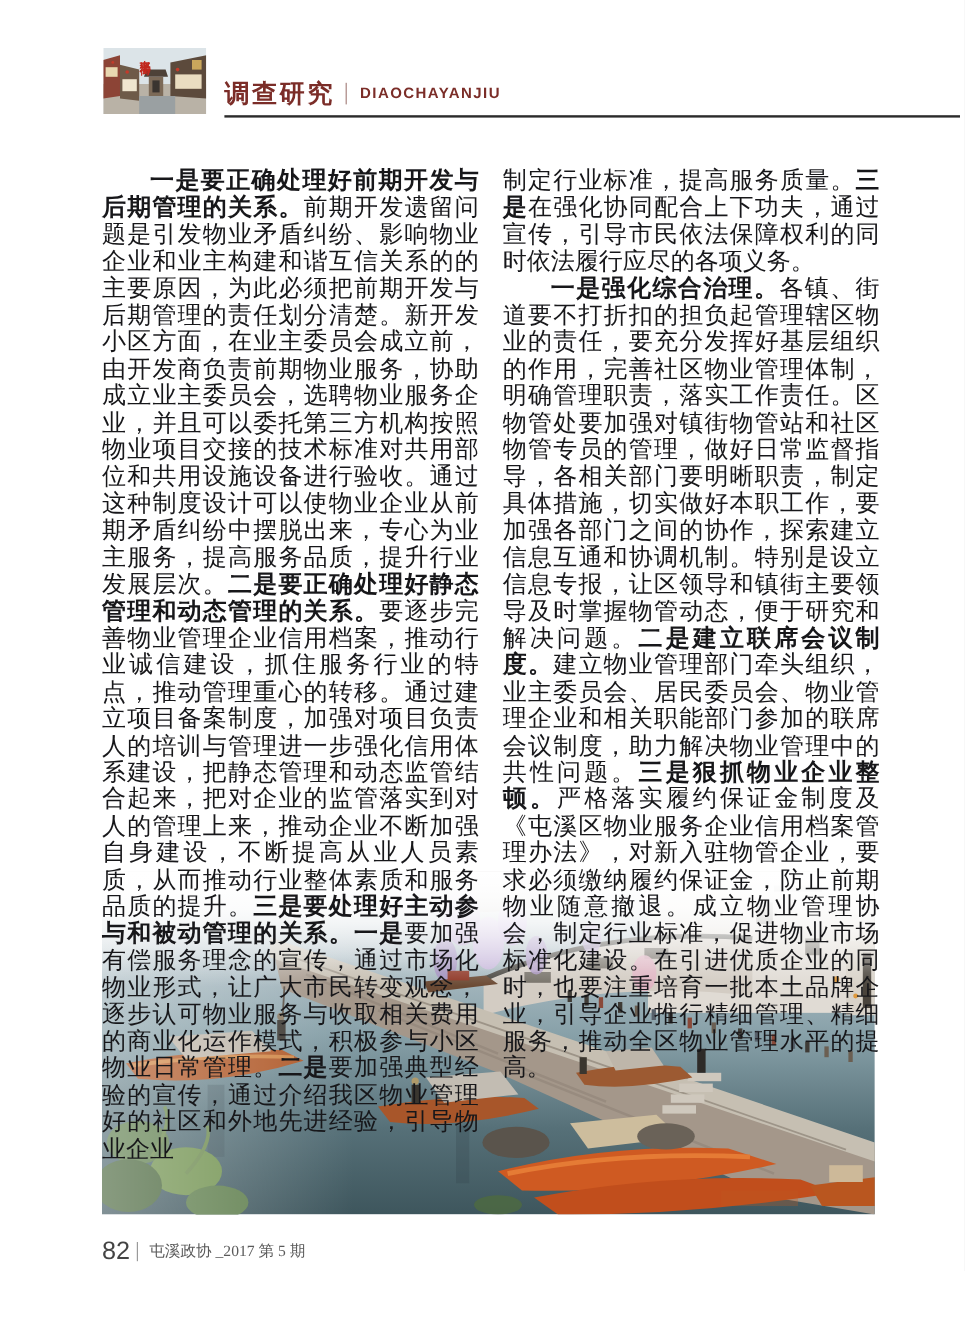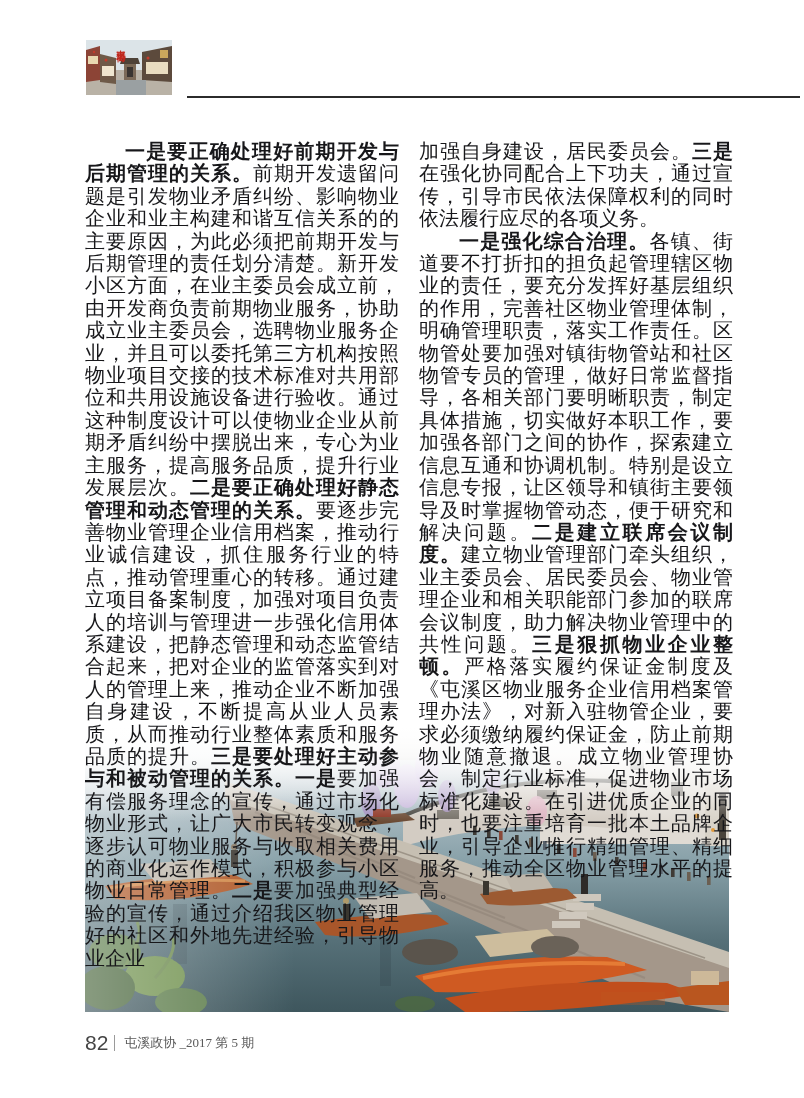--- a/index.html
+++ b/index.html
@@ -94,30 +94,35 @@
       <rect x="38" y="24" width="12" height="16" fill="#7c6a58"></rect>
       <rect x="41" y="27" width="6" height="10" fill="#3a3430"></rect>
       <rect x="30" y="40" width="30" height="15" fill="#9aa0a2"></rect>
       <circle cx="20" cy="20" r="1.5" fill="#c43a2a"></circle>
       <circle cx="62" cy="18" r="1.5" fill="#c43a2a"></circle>
       <circle cx="8" cy="12" r="1.2" fill="#c43a2a"></circle>
     </svg>
     <div class="hdr-calligraphy">屯溪老街</div>
   </div>
 
+  <div class="hdr-titlebar">
+    <span class="hdr-title" style="color:#7b2d28">调查研究</span>
+    <span class="hdr-sep"></span>
+    <span class="hdr-latin" style="color:#7b2d28">DIAOCHAYANJIU</span>
+  </div>
   <div class="hdr-rule"></div>
 
   <div class="columns">
 
     <div class="col col-left">
       <p class="para indent"><span class="seg-bold">一是要正确处理好前期开发与后期管理的关系。</span><span>前期开发遗留问题是引发物业矛盾纠纷、影响物业企业和业主构建和谐互信关系的的主要原因，为此必须把前期开发与后期管理的责任划分清楚。新开发小区方面，在业主委员会成立前，由开发商负责前期物业服务，协助成立业主委员会，选聘物业服务企业，并且可以委托第三方机构按照物业项目交接的技术标准对共用部位和共用设施设备进行验收。通过这种制度设计可以使物业企业从前期矛盾纠纷中摆脱出来，专心为业主服务，提高服务品质，提升行业发展层次。</span><span class="seg-bold">二是要正确处理好静态管理和动态管理的关系。</span><span>要逐步完善物业管理企业信用档案，推动行业诚信建设，抓住服务行业的特点，推动管理重心的转移。通过建立项目备案制度，加强对项目负责人的培训与管理进一步强化信用体系建设，把静态管理和动态监管结合起来，把对企业的监管落实到对人的管理上来，推动企业不断加强自身建设，不断提高从业人员素质，从而推动行业整体素质和服务品质的提升。</span><span class="seg-bold">三是要处理好主动参与和被动管理的关系。一是</span><span>要加强有偿服务理念的宣传，通过市场化物业形式，让广大市民转变观念，逐步认可物业服务与收取相关费用的商业化运作模式，积极参与小区物业日常管理。</span><span class="seg-bold">二是</span><span>要加强典型经验的宣传，通过介绍我区物业管理好的社区和外地先进经验，引导物业企业</span></p>
     </div>
 
     <div class="col col-right">
-      <p class="para"><span>加强自身建设，居民委员会。</span><span class="seg-bold">三是</span><span>在强化协同配合上下功夫，通过宣传，引导市民依法保障权利的同时依法履行应尽的各项义务。</span></p>
+      <p class="para"><span>制定行业标准，提高服务质量。</span><span class="seg-bold">三是</span><span>在强化协同配合上下功夫，通过宣传，引导市民依法保障权利的同时依法履行应尽的各项义务。</span></p>
       <p class="para indent"><span class="seg-bold">一是强化综合治理。</span><span>各镇、街道要不打折扣的担负起管理辖区物业的责任，要充分发挥好基层组织的作用，完善社区物业管理体制，明确管理职责，落实工作责任。区物管处要加强对镇街物管站和社区物管专员的管理，做好日常监督指导，各相关部门要明晰职责，制定具体措施，切实做好本职工作，要加强各部门之间的协作，探索建立信息互通和协调机制。特别是设立信息专报，让区领导和镇街主要领导及时掌握物管动态，便于研究和解决问题。</span><span class="seg-bold">二是建立联席会议制度。</span><span>建立物业管理部门牵头组织，业主委员会、居民委员会、物业管理企业和相关职能部门参加的联席会议制度，助力解决物业管理中的共性问题。</span><span class="seg-bold">三是狠抓物业企业整顿。</span><span>严格落实履约保证金制度及《屯溪区物业服务企业信用档案管理办法》，对新入驻物管企业，要求必须缴纳履约保证金，防止前期物业随意撤退。成立物业管理协会，制定行业标准，促进物业市场标准化建设。在引进优质企业的同时，也要注重培育一批本土品牌企业，引导企业推行精细管理、精细服务，推动全区物业管理水平的提高。</span></p>
     </div>
   </div>
 
   <div class="photo">
     <svg viewBox="0 0 644 286" preserveAspectRatio="none">
       <defs>
         <linearGradient id="water" x1="0" y1="0" x2="0" y2="1">
           <stop offset="0" stop-color="#d9dee1"></stop>
           <stop offset="0.22" stop-color="#b3c2c9"></stop>

